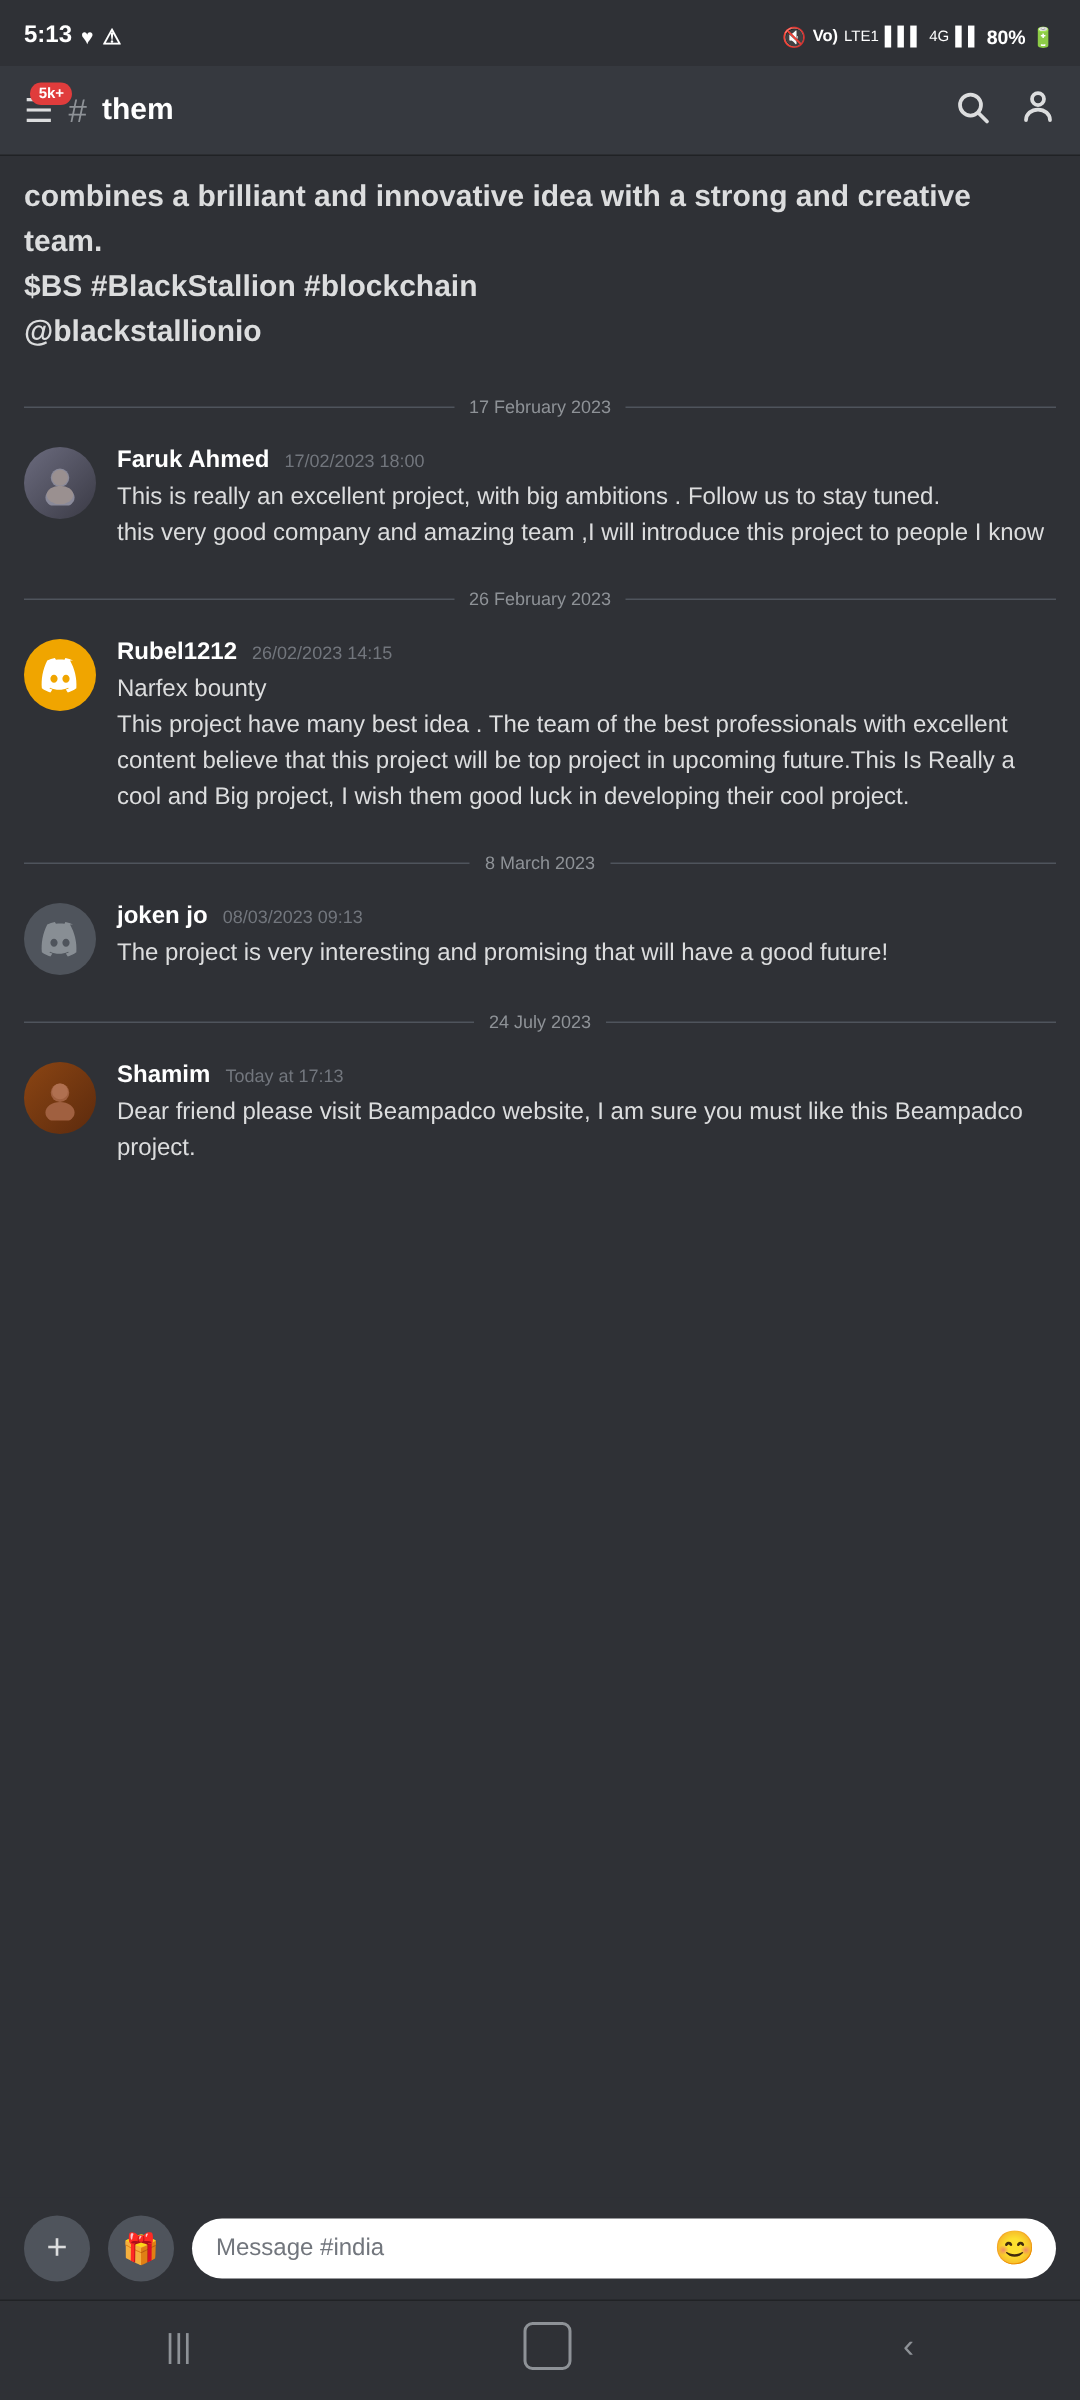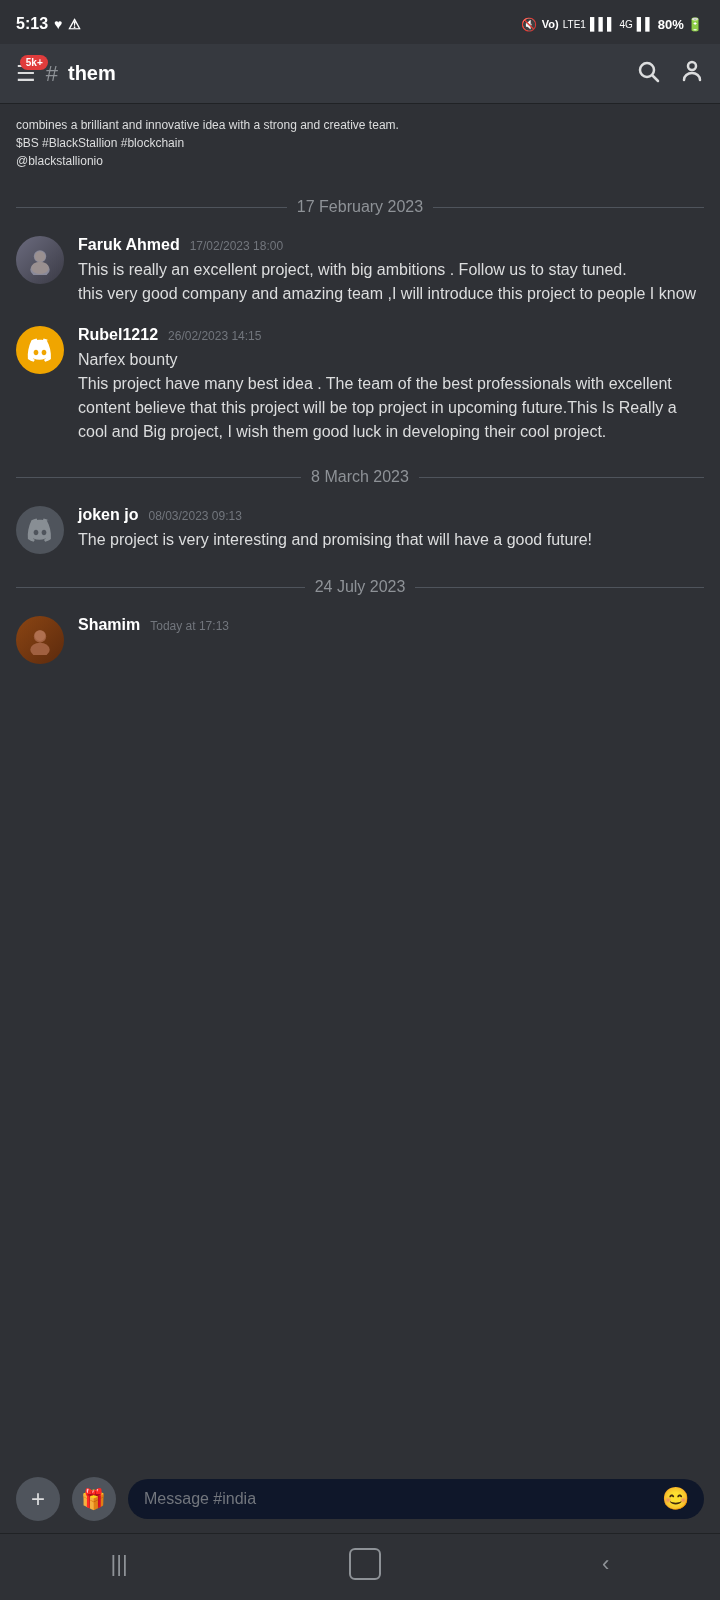--- a/index.html
+++ b/index.html
@@ -98,40 +98,41 @@
     .chat-area {
       flex: 1;
       overflow-y: auto;
       padding: 0;
     }
 
     
     .partial-message {
       padding: 12px 16px 16px 16px;
       color: #dcddde;
-      font-size: 12px;
+      font-size: 20px;
       line-height: 1.5;
       border-bottom: none;
+      font-weight: bold;
     }
 
     
     .date-divider {
       display: flex;
       align-items: center;
       padding: 12px 16px;
       gap: 10px;
     }
     .date-divider-line {
       flex: 1;
       height: 1px;
       background: #4f545c;
     }
     .date-divider-text {
       color: #8e9297;
-      font-size: 16px;
+      font-size: 12px;
       white-space: nowrap;
     }
 
     
     .message {
       display: flex;
       gap: 14px;
       padding: 8px 16px 12px 16px;
     }
     .avatar {
@@ -218,21 +219,21 @@
     }
     .input-emoji {
       position: absolute;
       right: 14px;
       font-size: 22px;
       color: #8e9297;
       cursor: pointer;
     }
     .input-wrapper {
       flex: 1;
-      background: #0f172a;
+      background: #ffffff;
       border-radius: 24px;
       padding: 11px 16px;
       display: flex;
       align-items: center;
       position: relative;
     }
     .placeholder-text {
       color: #72767d;
       font-size: 16px;
     }
@@ -326,20 +327,25 @@
     <div class="message-content">
       <div class="message-header">
         <span class="message-username">Faruk Ahmed</span>
         <span class="message-timestamp">17/02/2023 18:00</span>
       </div>
       <div class="message-text" style="white-space: pre-line;">This is really an excellent project, with big ambitions . Follow us to stay tuned.
 this very good company and amazing team ,I will introduce this project to people I know</div>
     </div>
   </div>
 
+  <div class="date-divider">
+    <div class="date-divider-line"></div>
+    <span class="date-divider-text">26 February 2023</span>
+    <div class="date-divider-line"></div>
+  </div>
 
   <div class="message">
     <div class="avatar avatar-discord" style="width:48px; height:48px; border-radius:50%; background:#f0a500; display:flex; align-items:center; justify-content:center; flex-shrink:0;">
 
       <svg width="30" height="30" viewBox="0 0 30 30" fill="white">
         <path d="M23.7 5.3C22.1 4.5 20.4 3.9 18.6 3.6c-.2.4-.5.9-.6 1.3-1.9-.3-3.8-.3-5.7 0-.2-.4-.4-.9-.7-1.3-1.8.3-3.5.9-5.1 1.7C3.4 11.6 2.4 17.8 2.9 23.9c1.9 1.4 3.8 2.3 5.7 2.8.5-.6.9-1.3 1.3-2-.7-.3-1.4-.6-2-.9.2-.1.3-.2.5-.3 3.9 1.8 8.1 1.8 12 0 .2.1.3.2.5.3-.6.3-1.3.6-2 .9.4.7.8 1.4 1.3 2 1.9-.6 3.8-1.4 5.7-2.8.5-7-1.2-13.1-4.2-18.6zM11 20.2c-1.3 0-2.4-1.2-2.4-2.7s1-2.7 2.4-2.7c1.3 0 2.4 1.2 2.4 2.7s-1.1 2.7-2.4 2.7zm8 0c-1.3 0-2.4-1.2-2.4-2.7s1-2.7 2.4-2.7c1.3 0 2.4 1.2 2.4 2.7s-1 2.7-2.4 2.7z"></path>
       </svg>
     </div>
     <div class="message-content">
       <div class="message-header">
@@ -384,20 +390,21 @@
         <circle cx="17" cy="13" r="7" fill="#a06040"></circle>
         <ellipse cx="17" cy="28" rx="11" ry="8" fill="#a06040"></ellipse>
         <circle cx="17" cy="12" r="6" fill="#b07050"></circle>
       </svg>
     </div>
     <div class="message-content">
       <div class="message-header">
         <span class="message-username">Shamim</span>
         <span class="message-timestamp">Today at 17:13</span>
       </div>
+      <div class="message-text">Dear friend please visit Beampadco  website, I am sure you must like this Beampadco  project.</div>
     </div>
   </div>
 
   <div style="height: 20px;"></div>
 
 </div>
 
 <div class="input-bar">
   <div class="input-plus">
     <span>+</span>

